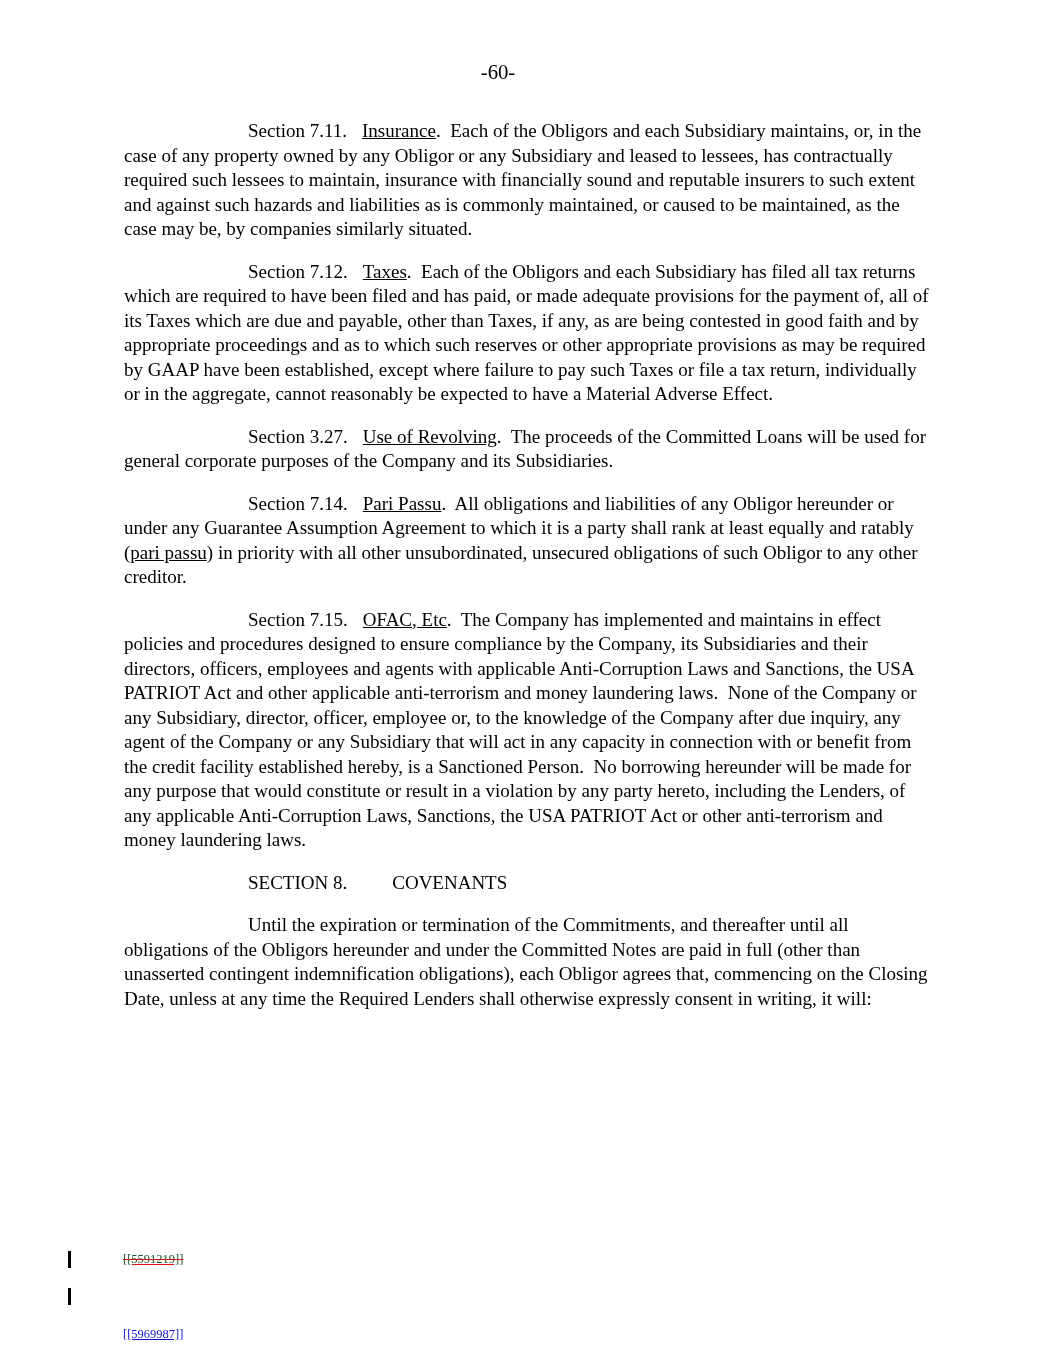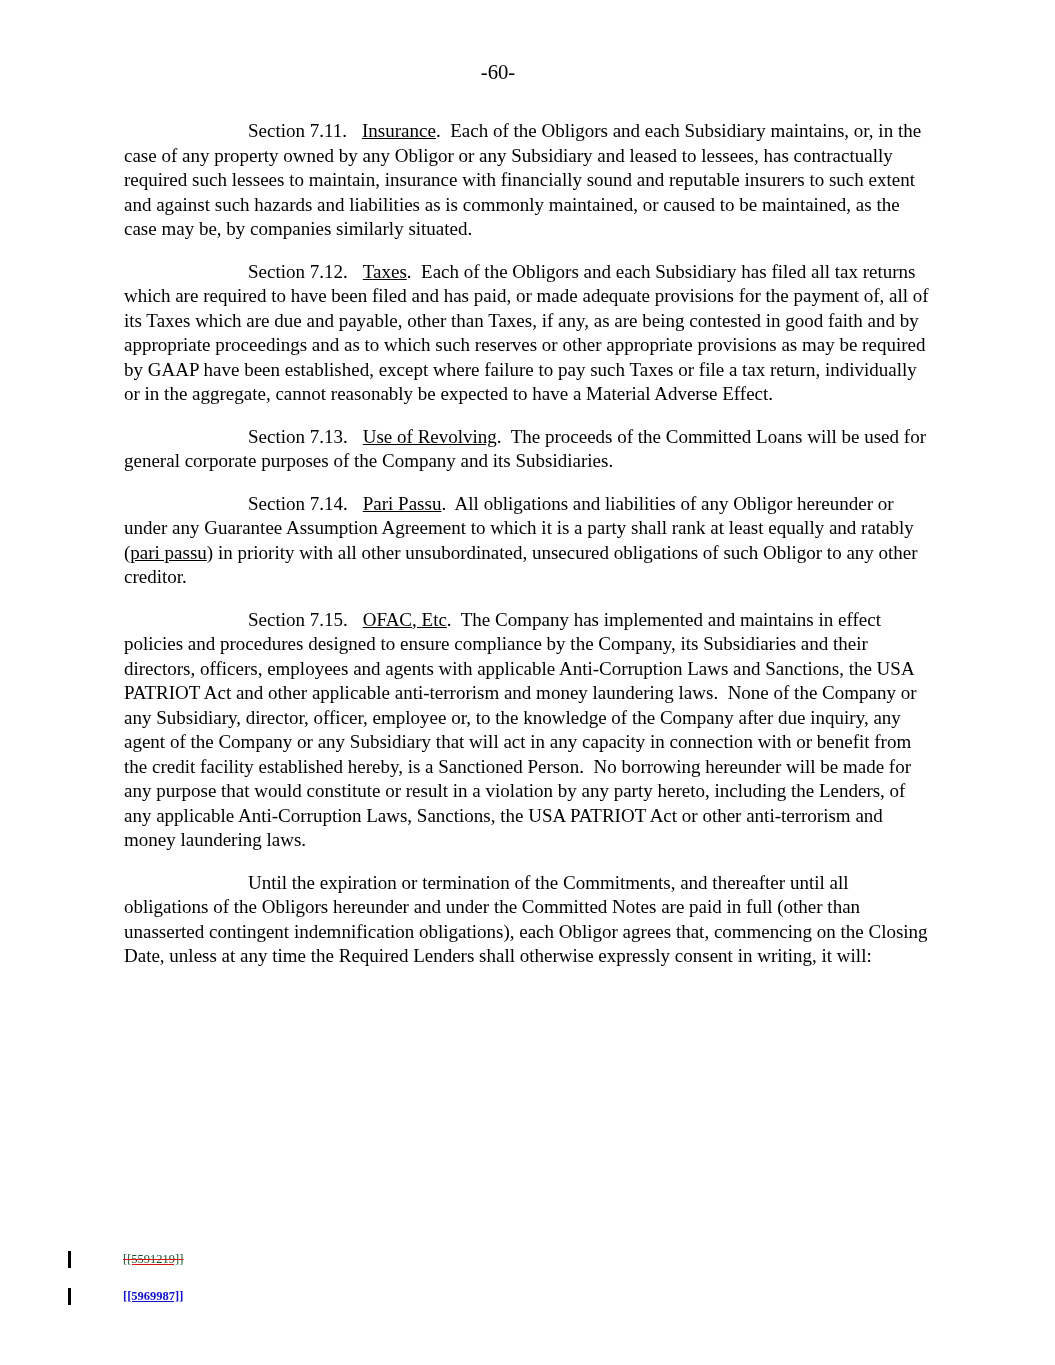--- a/index.html
+++ b/index.html
@@ -52,45 +52,46 @@
     font-size:12.5px;
     font-family:"Liberation Serif","DejaVu Serif",serif;
   }
   .redline-del{
     top:1252px;
     color:#14532d;
     text-decoration:underline line-through;
     text-decoration-color:#dd1111;
   }
   .redline-ins{
-    top:1289px;
+    top:1327px;
     color:#1111cc;
-    font-weight:bold;
+    font-weight:normal;
     text-decoration:underline;
   }
 </style>
 </head>
 <body>
 
 <div class="page">
 
   <div class="pageno">-60-</div>
 
   <div class="content">
 
     <p class="para"><span class="sec-label">Section 7.11.</span><span class="u">Insurance</span><span>.  Each of the Obligors and each Subsidiary maintains, or, in the case of any property owned by any Obligor or any Subsidiary and leased to lessees, has contractually required such lessees to maintain, insurance with financially sound and reputable insurers to such extent and against such hazards and liabilities as is commonly maintained, or caused to be maintained, as the case may be, by companies similarly situated.</span></p>
 
     <p class="para"><span class="sec-label">Section 7.12.</span><span class="u">Taxes</span><span>.  Each of the Obligors and each Subsidiary has filed all tax returns which are required to have been filed and has paid, or made adequate provisions for the payment of, all of its Taxes which are due and payable, other than Taxes, if any, as are being contested in good faith and by appropriate proceedings and as to which such reserves or other appropriate provisions as may be required by GAAP have been established, except where failure to pay such Taxes or file a tax return, individually or in the aggregate, cannot reasonably be expected to have a Material Adverse Effect.</span></p>
 
-    <p class="para"><span class="sec-label">Section 7.13.</span><span class="u">Use of Revolving</span><span>.  The proceeds of the Committed Loans will be used for general corporate purposes of the Company and its Subsidiaries.</span></p>
+    <p class="para"><span class="sec-label">Section 3.27.</span><span class="u">Use of Revolving</span><span>.  The proceeds of the Committed Loans will be used for general corporate purposes of the Company and its Subsidiaries.</span></p>
 
     <p class="para"><span class="sec-label">Section 7.14.</span><span class="u">Pari Passu</span><span>.  All obligations and liabilities of any Obligor hereunder or under any Guarantee Assumption Agreement to which it is a party shall rank at least equally and ratably (</span><span class="u">pari passu</span><span>) in priority with all other unsubordinated, unsecured obligations of such Obligor to any other creditor.</span></p>
 
     <p class="para"><span class="sec-label">Section 7.15.</span><span class="u">OFAC, Etc</span><span>.  The Company has implemented and maintains in effect policies and procedures designed to ensure compliance by the Company, its Subsidiaries and their directors, officers, employees and agents with applicable Anti-Corruption Laws and Sanctions, the USA PATRIOT Act and other applicable anti-terrorism and money laundering laws.  None of the Company or any Subsidiary, director, officer, employee or, to the knowledge of the Company after due inquiry, any agent of the Company or any Subsidiary that will act in any capacity in connection with or benefit from the credit facility established hereby, is a Sanctioned Person.  No borrowing hereunder will be made for any purpose that would constitute or result in a violation by any party hereto, including the Lenders, of any applicable Anti-Corruption Laws, Sanctions, the USA PATRIOT Act or other anti-terrorism and money laundering laws.</span></p>
 
+    <p class="para heading"><span class="sec-label">SECTION 8.</span><span>COVENANTS</span></p>
 
     <p class="para"><span>Until the expiration or termination of the Commitments, and thereafter until all obligations of the Obligors hereunder and under the Committed Notes are paid in full (other than unasserted contingent indemnification obligations), each Obligor agrees that, commencing on the Closing Date, unless at any time the Required Lenders shall otherwise expressly consent in writing, it will:</span></p>
 
 
   </div>
 
 
   <div class="changebar bar-del"></div>
   <div class="redline redline-del">[[5591219]]</div>
 

